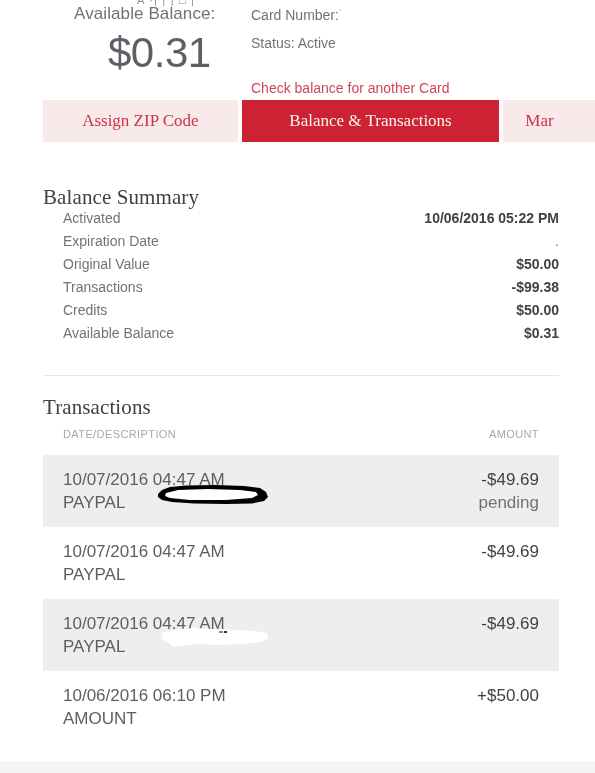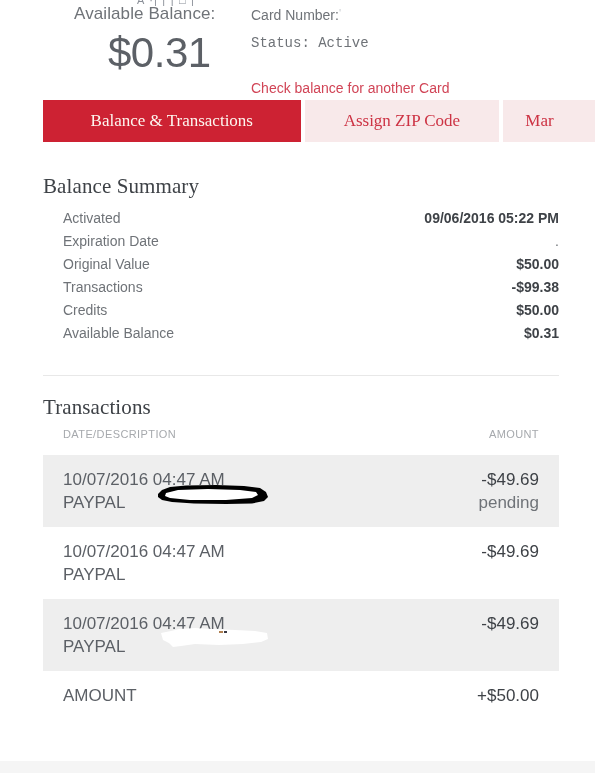--- a/index.html
+++ b/index.html
@@ -70,21 +70,20 @@
   .card-number .redact-tick {
     color: #c9ccd0;
     font-size: 11px;
     vertical-align: top;
   }
   .card-status {
     position: absolute;
     left: 219px; top: 31px;
     font-size: 14px;
     color: #6f7378;
-    font-family: Liberation Mono, monospace;
   }
   .check-another {
     position: absolute;
     left: 219px; top: 76px;
     font-size: 14px;
     color: #d14456;
     text-decoration: none;
     cursor: pointer;
   }
 
@@ -126,21 +125,21 @@
 
   
   .section-title {
     font-family: "Liberation Serif", serif;
     font-size: 21px;
     color: #3e4247;
     letter-spacing: 0.1px;
   }
   .summary-title {
     position: absolute;
-    left: 43px; top: 174px;
+    left: 43px; top: 185px;
   }
   .summary-list {
     position: absolute;
     left: 63px; top: 210px;
     width: 496px;
   }
   .summary-row {
     display: flex;
     justify-content: space-between;
     align-items: baseline;
@@ -236,37 +235,37 @@
     <div class="card-number">
       <span>Card Number:</span><span class="redact-tick">'</span>
     </div>
 
     <div class="card-status">Status: Active</div>
 
     <a class="check-another" href="#">Check balance for another Card</a>
   </div>
 
   <div class="tabs">
+    <div class="tab inactive">
+      <span>Assign ZIP Code</span>
+    </div>
     <div class="tab active">
       <span>Balance &amp; Transactions</span>
     </div>
-    <div class="tab inactive">
-      <span>Assign ZIP Code</span>
-    </div>
     <div class="tab inactive third">
       <span>Mar</span>
     </div>
   </div>
 
   <div class="section-title summary-title">Balance Summary</div>
 
   <div class="summary-list">
     <div class="summary-row">
       <span class="label">Activated</span>
-      <span class="value">09/06/2016 05:22 PM</span>
+      <span class="value">10/06/2016 05:22 PM</span>
     </div>
     <div class="summary-row">
       <span class="label">Expiration Date</span>
       <span class="value dot">.</span>
     </div>
     <div class="summary-row">
       <span class="label">Original Value</span>
       <span class="value">$50.00</span>
     </div>
     <div class="summary-row">
@@ -332,20 +331,21 @@
       </div>
       <svg class="redact redact-white" viewBox="0 0 108 19" preserveAspectRatio="none">
         <path d="M0,5 L10,3 L18,1 L34,0 L52,1 L74,2 L94,3 L106,5 L107,11 L100,14 L82,16 L58,17 L34,16 L20,18 L12,19 L8,15 L2,12 Z" fill="#ffffff"></path>
         <path d="M58,3 L62,3 L62,5 L58,5 Z" fill="#b08050"></path>
         <path d="M63,3 L66,3 L66,5 L63,5 Z" fill="#3a3a44"></path>
       </svg>
     </div>
 
     <div class="tx-row">
       <div class="col-left">
+        <span class="date">10/06/2016 06:10 PM</span>
         <span class="desc">AMOUNT</span>
       </div>
       <div class="col-right">
         <span class="amount">+$50.00</span>
         <span class="pending"></span>
       </div>
     </div>
 
   </div>
 

